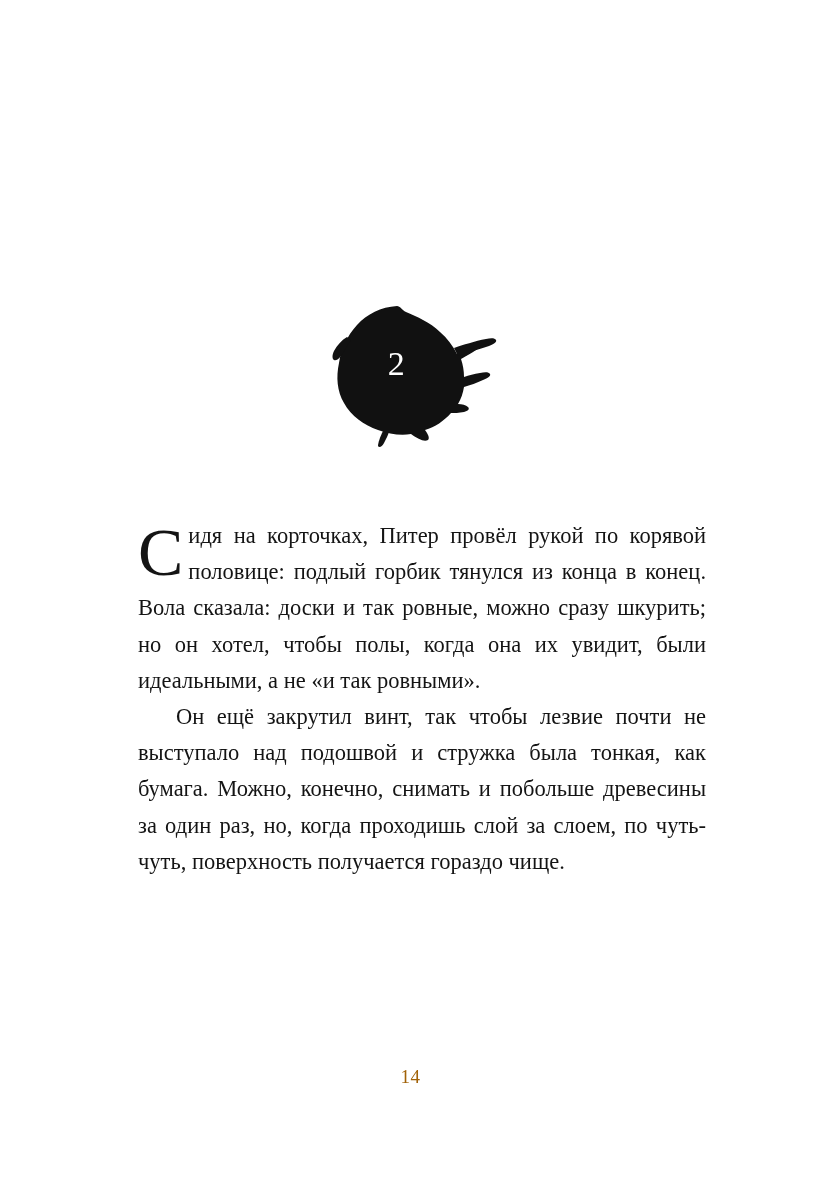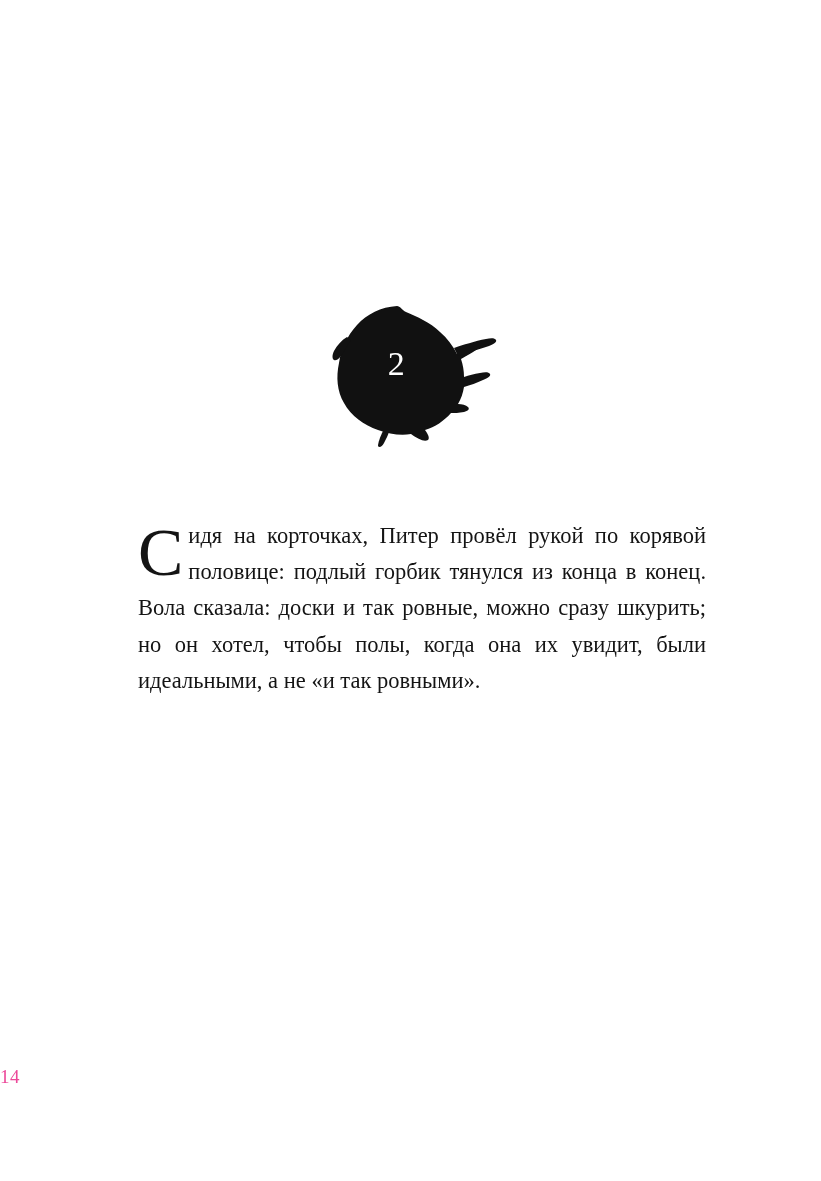--- a/index.html
+++ b/index.html
@@ -94,22 +94,23 @@
   .para.first {
     text-align: justify;
   }
 
   
   .folio {
     position: absolute;
     left: 0;
     right: 0;
     top: 1066px;
+    text-align: center;
     font-size: 19px;
-    color: #ec4899;
+    color: #a16207;
     letter-spacing: 0.5px;
   }
 </style>
 </head>
 <body>
 
 <div class="page">
 
   <div class="chapter-mark">
     <div class="blot-wrap">
@@ -118,17 +119,18 @@
         <path fill="#111111" d="M131 45 C140 42 152 38 163 36 C168 35 172 35 173 37 C174 39 171 41 166 43 C156 46 144 50 135 53 Z"></path>
         <path fill="#111111" d="M24 34 C19 37 14 42 11 48 C9 52 9 56 11 57 C14 58 17 55 20 50 C23 45 26 40 28 37 Z"></path>
         <path fill="#111111" d="M60 128 C57 134 55 140 55 143 C56 145 59 144 61 140 C63 136 65 132 66 129 Z"></path>
       </svg>
       <div class="chapter-number">2</div>
     </div>
   </div>
 
   <div class="text-block">
     <p class="para first"><span class="dropcap">С</span><span>идя на корточках, Питер провёл рукой по корявой половице: подлый горбик тянулся из конца в конец. Вола сказала: доски и так ровные, можно сразу шкурить; но он хотел, чтобы полы, когда она их увидит, были идеальными, а не «и так ровными».</span></p>
+    <p class="para">Он ещё закрутил винт, так чтобы лезвие почти не выступало над подошвой и стружка была тонкая, как бумага. Можно, конечно, снимать и побольше древесины за один раз, но, когда проходишь слой за слоем, по чуть-чуть, поверхность получается гораздо чище.</p>
   </div>
 
   <div class="folio">14</div>
 
 </div>
 
 </body></html>

